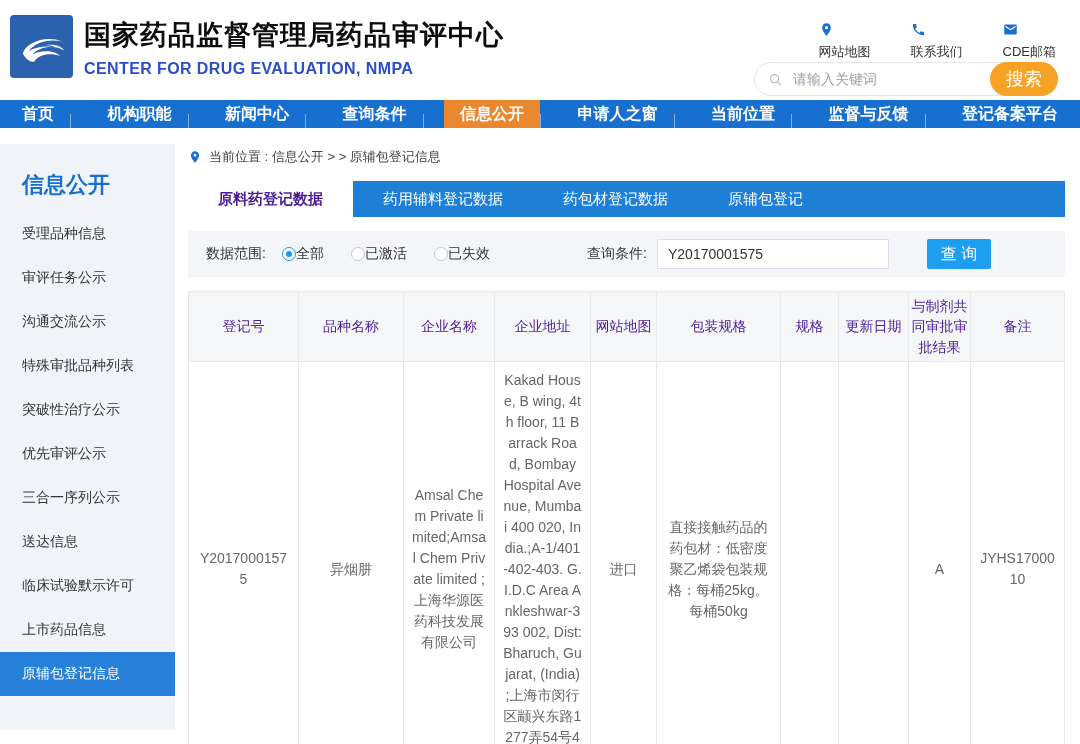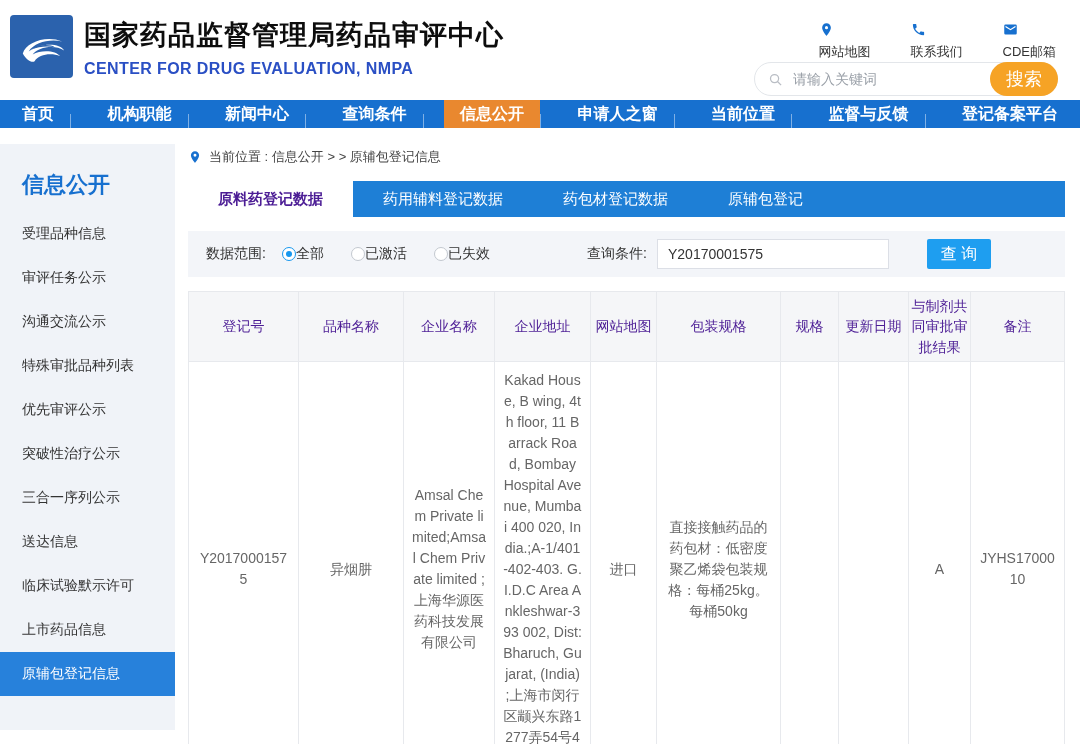--- a/index.html
+++ b/index.html
@@ -128,22 +128,22 @@
 </div>
 
 <div class="layout">
 
   <div class="sidebar">
     <div class="sidebar-title">信息公开</div>
     <div class="side-item">受理品种信息</div>
     <div class="side-item">审评任务公示</div>
     <div class="side-item">沟通交流公示</div>
     <div class="side-item">特殊审批品种列表</div>
+    <div class="side-item">突破性治疗公示</div>
     <div class="side-item">优先审评公示</div>
-    <div class="side-item">突破性治疗公示</div>
     <div class="side-item">三合一序列公示</div>
     <div class="side-item">送达信息</div>
     <div class="side-item">临床试验默示许可</div>
     <div class="side-item">上市药品信息</div>
     <div class="side-item active">原辅包登记信息</div>
   </div>
 
   <div class="main">
 
     <div class="breadcrumb">

